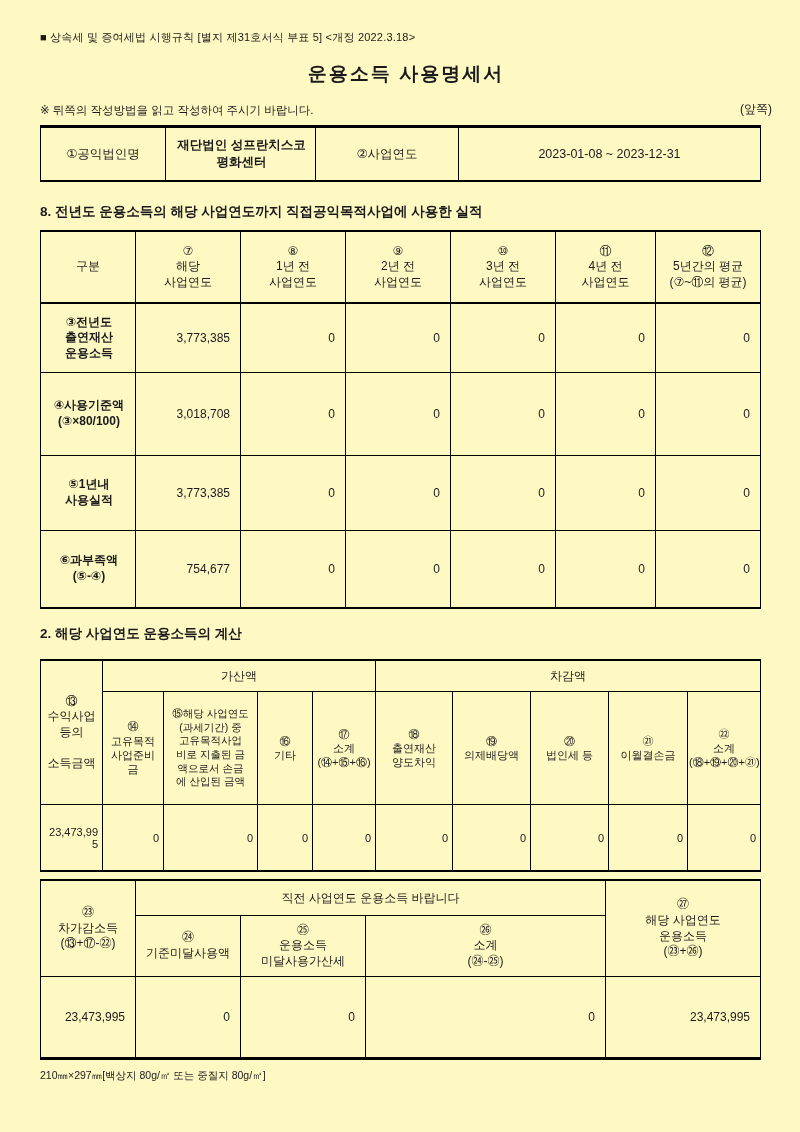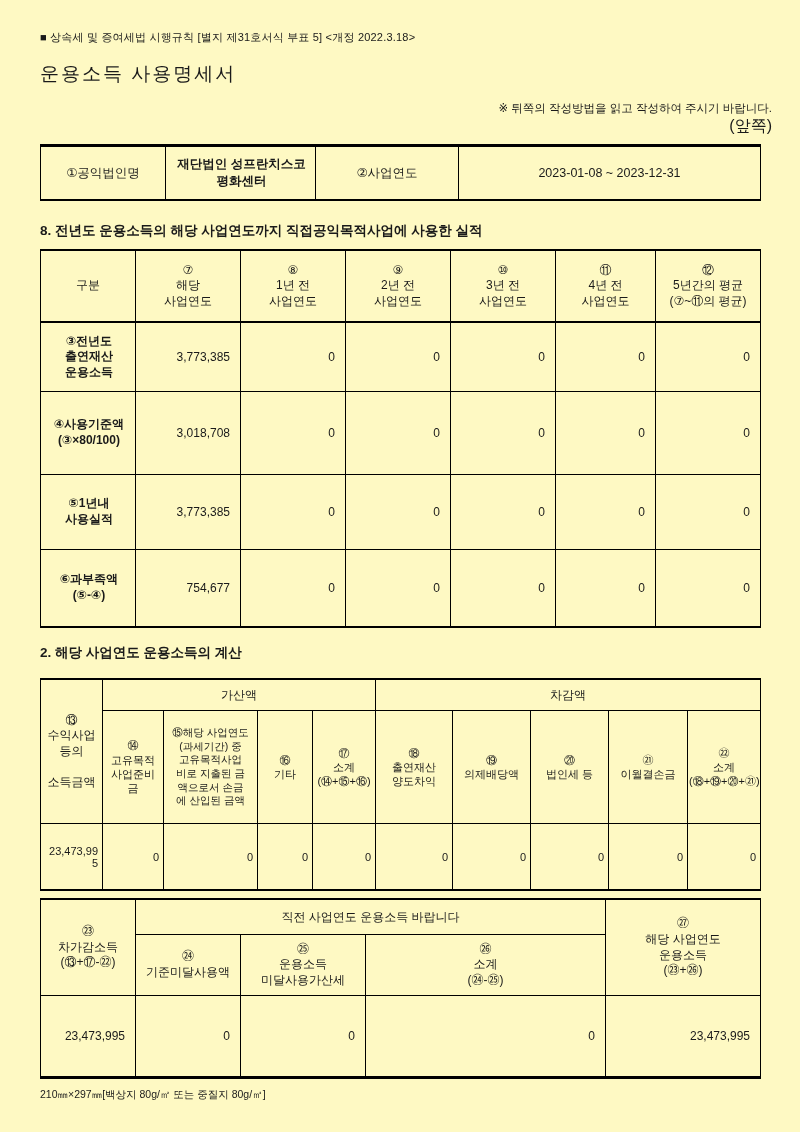--- a/index.html
+++ b/index.html
@@ -3,23 +3,23 @@
 <meta charset="utf-8">
 <style>
   html,body{margin:0;padding:0;background:#e8e8e8;}
   .page{
     width:800px;height:1132px;background:#fef9c3;color:#1a1a1a;
     font-family:"Liberation Sans","DejaVu Sans",sans-serif;
     box-sizing:border-box;padding:30px 28px 0 40px;position:relative;
     margin:0 auto;overflow:hidden;
   }
   .form-ref{font-size:11px;letter-spacing:0.2px;}
-  .title{font-size:19px;font-weight:normal;text-align:left;margin:16px 0 0 0;letter-spacing:2px;}
-  .note-row{display:flex;justify-content:space-between;align-items:flex-end;margin-top:14px;font-size:11.5px;flex-direction:column;}
-  .note-row .side{font-size:16px;}
+  .title{font-size:19px;font-weight:bold;text-align:center;margin:16px 0 0 0;letter-spacing:2px;}
+  .note-row{display:flex;justify-content:space-between;align-items:flex-end;margin-top:14px;font-size:11.5px;}
+  .note-row .side{font-size:12px;}
   table{border-collapse:collapse;table-layout:fixed;width:720px;}
   td{border:1px solid #000;vertical-align:middle;overflow:hidden;}
   .pre{white-space:pre-line;line-height:1.3;}
   .ctr{text-align:center;}
   .lbl{text-align:center;padding:3px 4px 3px 6px;font-weight:bold;}
   .num{text-align:right;padding:2px 10px 2px 2px;}
   
   .info-table{margin-top:7px;border-top:3px solid #000;border-bottom:2px solid #000;font-size:12.5px;}
   .info-table td{height:46px;}
   

